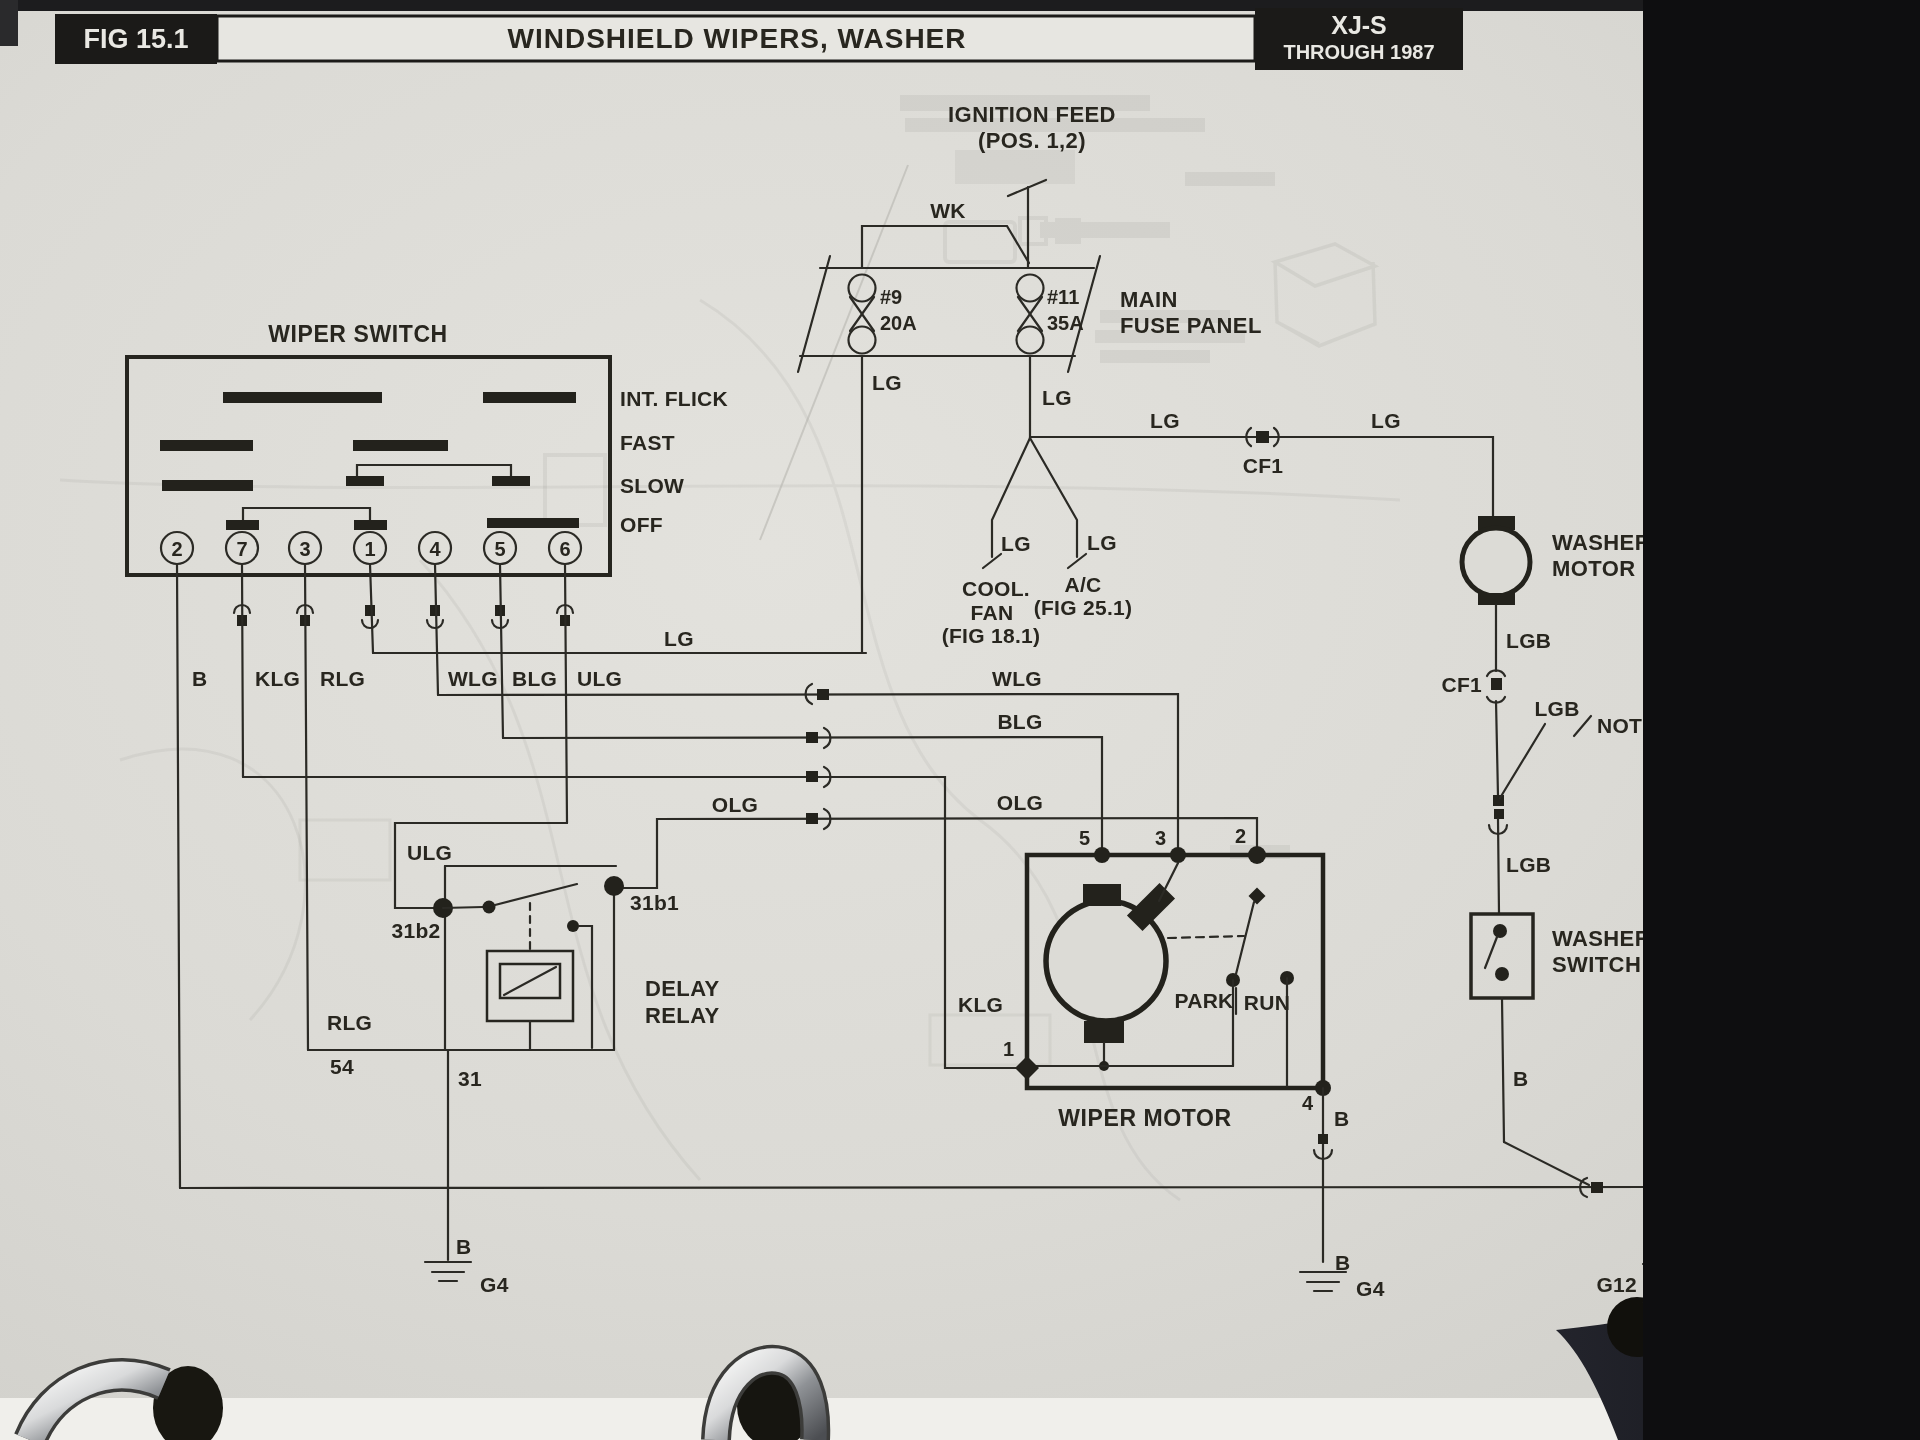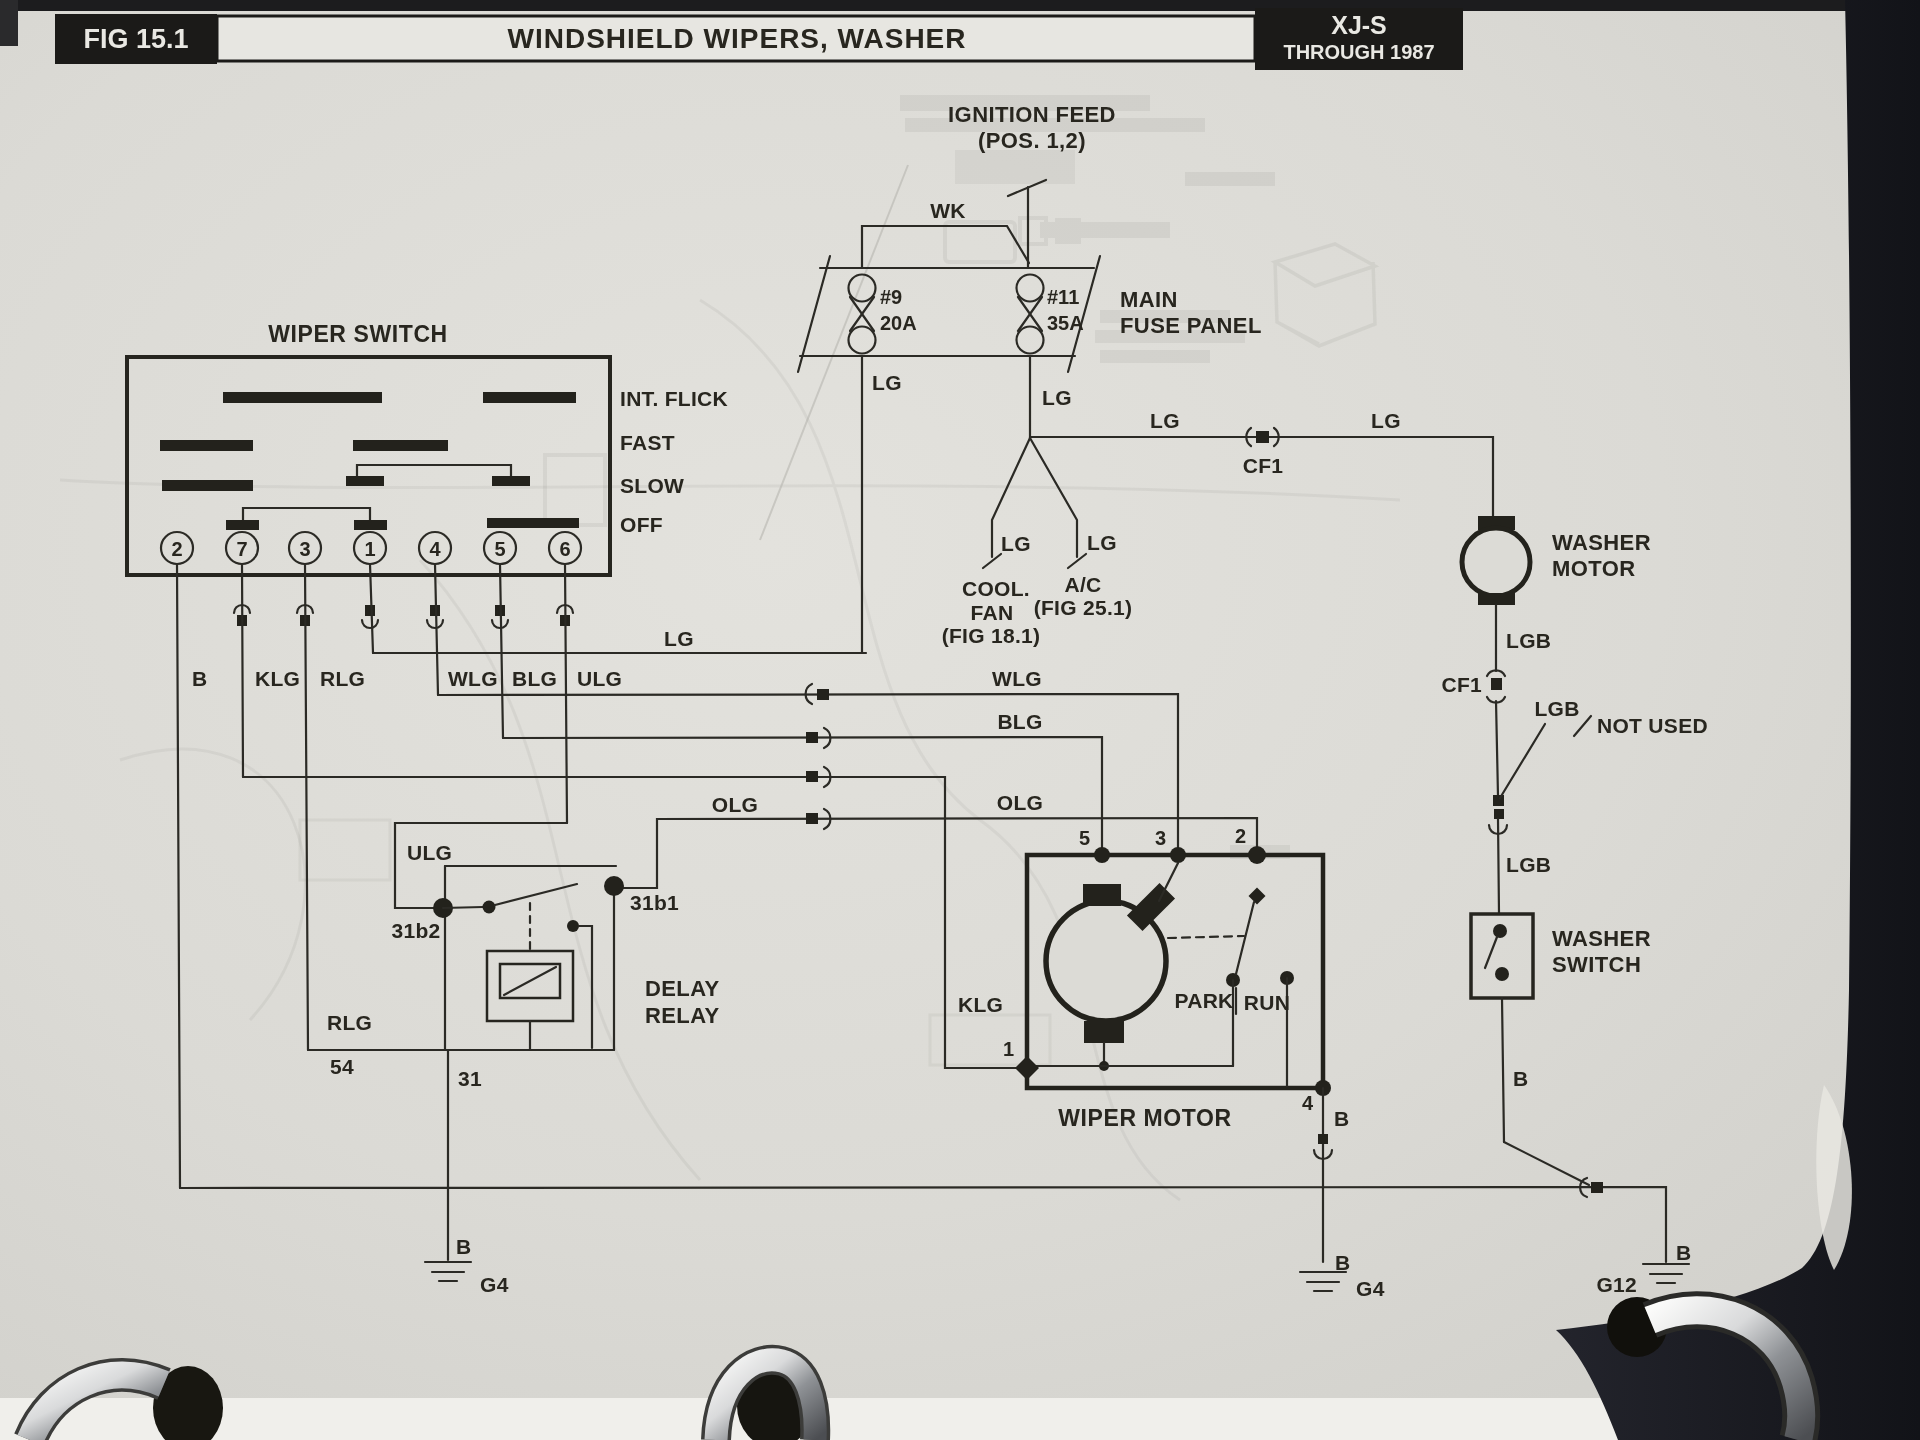--- a/index.html
+++ b/index.html
@@ -1,16 +1,16 @@
 <!DOCTYPE html>
 <html><head>
 <meta charset="utf-8">
 <style>
   html,body{margin:0;padding:0;background:#0e0e10;}
-  #stage{position:relative;width:1920px;height:1440px;overflow:hidden;}
+  #stage{position:relative;width:1643px;height:1440px;overflow:hidden;}
   svg{display:block;}
   text{font-family:"Liberation Sans","DejaVu Sans",sans-serif;fill:#28261f;}
   .w{font-size:21px;font-weight:600;letter-spacing:.3px;}
   .h{font-size:22px;font-weight:700;letter-spacing:.4px;}
   .big{font-size:23px;font-weight:700;letter-spacing:.6px;}
   .num{font-size:20px;font-weight:600;}
   .hdr{fill:#e9e8e3;}
   .ln{stroke:#2b2a25;stroke-width:2.2;fill:none;stroke-linecap:round;}
   .blk{fill:#23221c;stroke:none;}
 </style>

